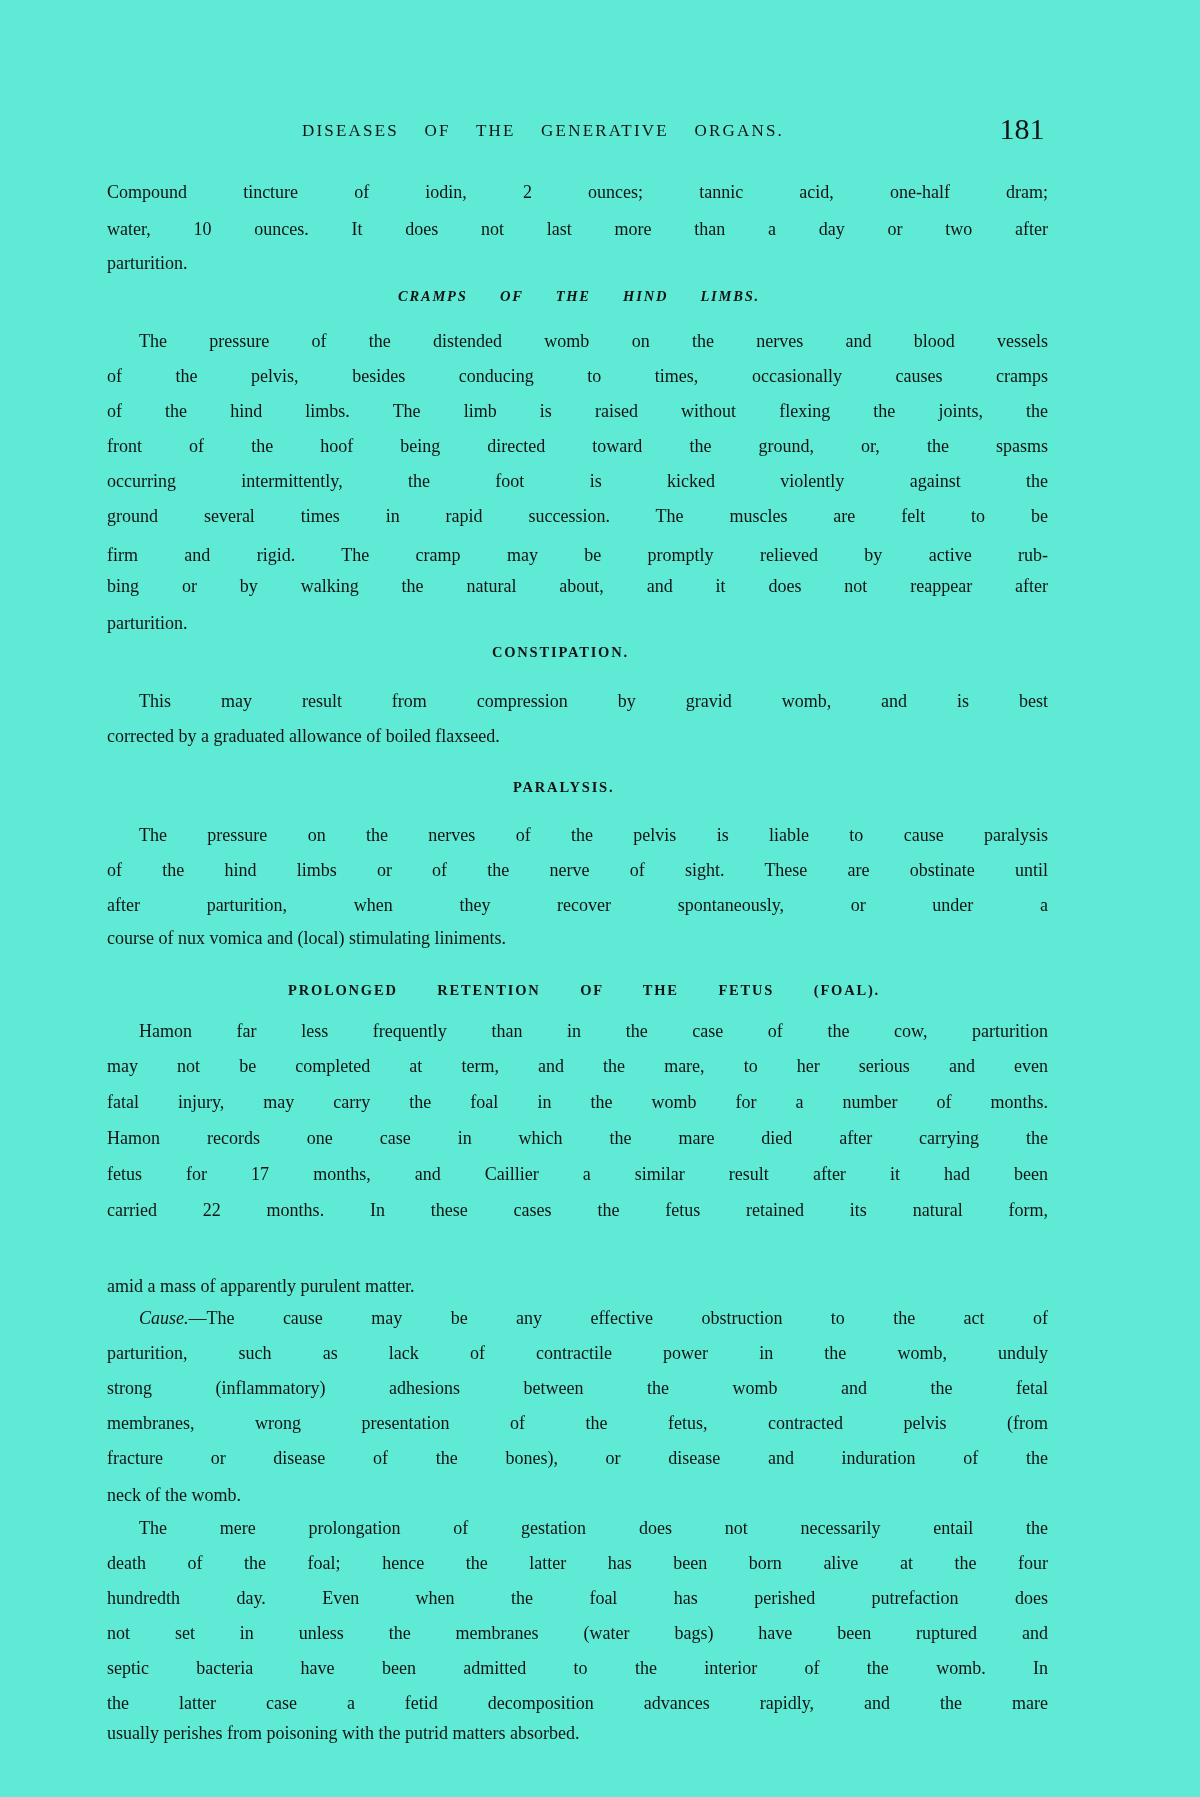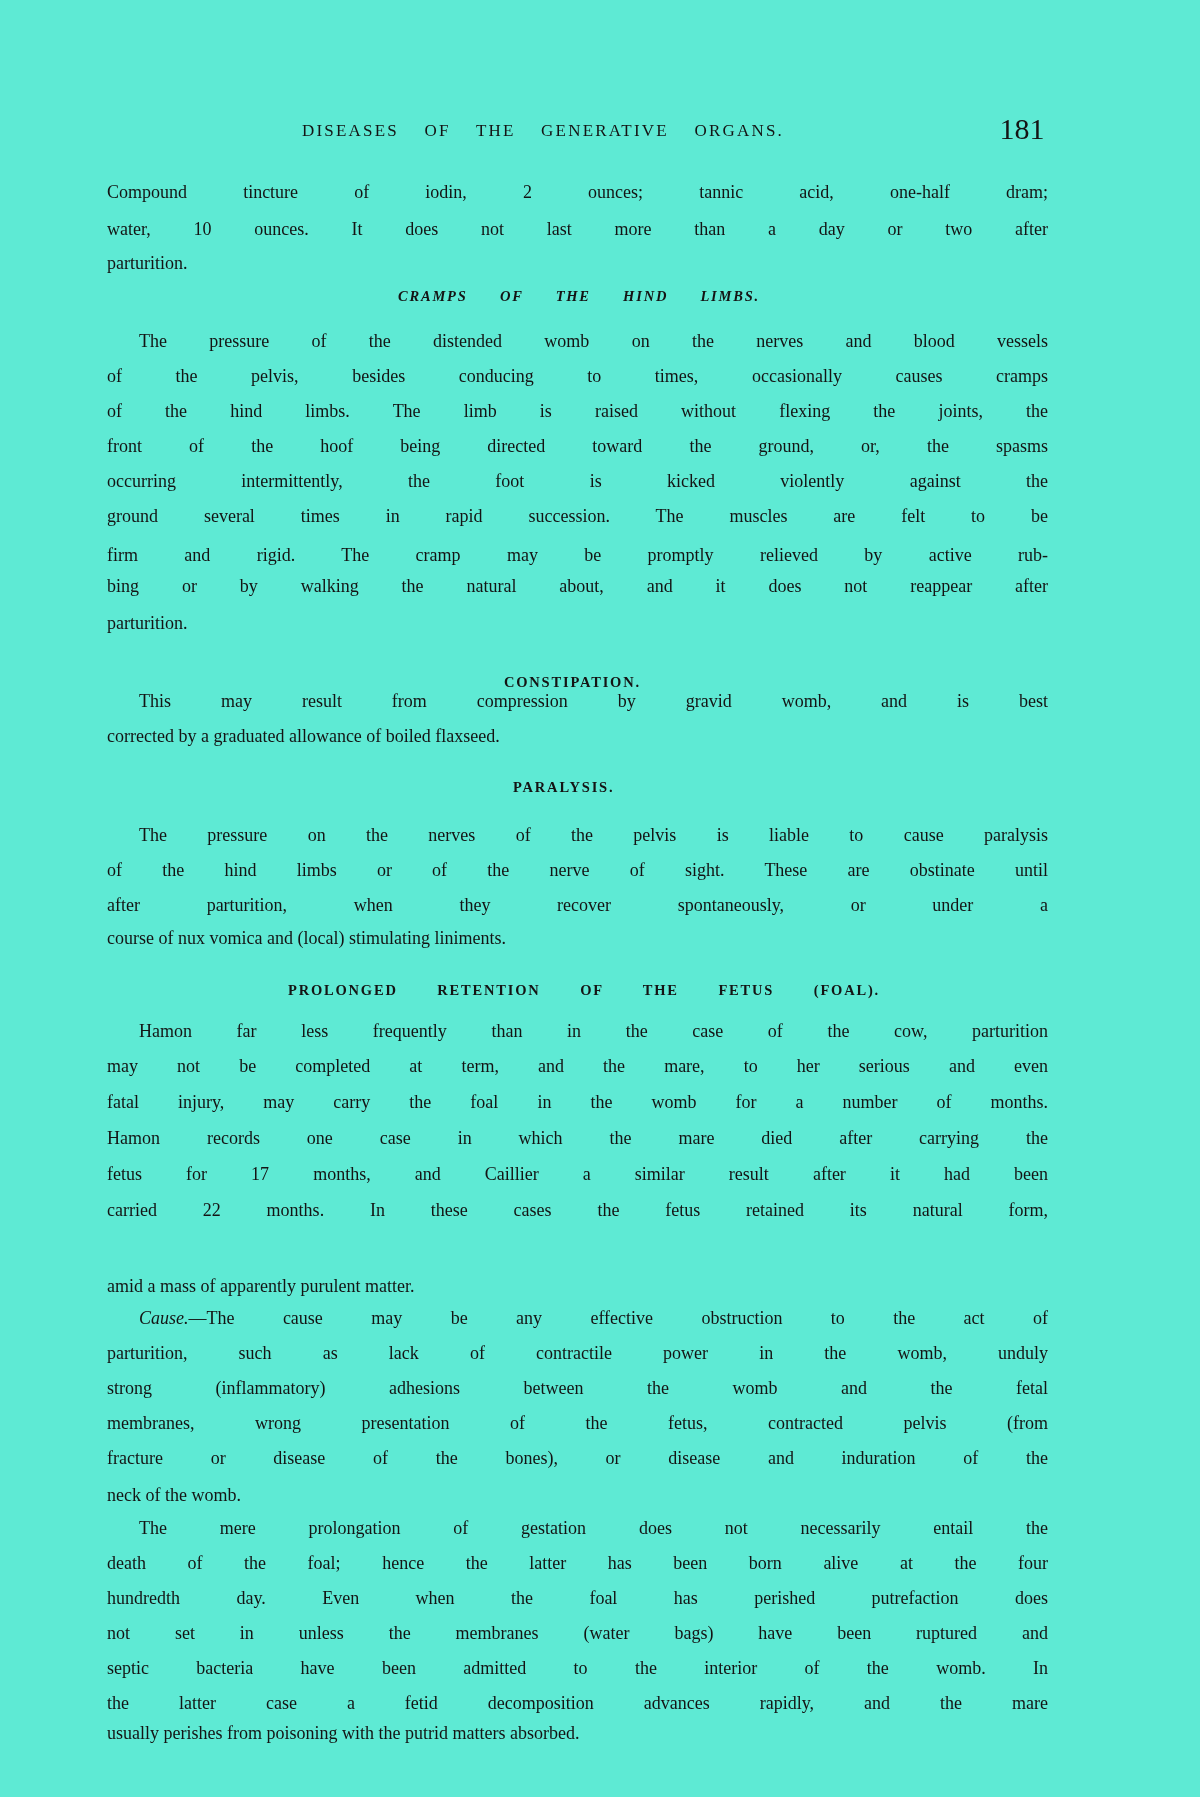--- a/index.html
+++ b/index.html
@@ -30,21 +30,21 @@
   <div class="line indent" style="top:326px">The pressure of the distended womb on the nerves and blood vessels</div>
   <div class="line" style="top:361px">of the pelvis, besides conducing to times, occasionally causes cramps</div>
   <div class="line" style="top:396px">of the hind limbs. The limb is raised without flexing the joints, the</div>
   <div class="line" style="top:431px">front of the hoof being directed toward the ground, or, the spasms</div>
   <div class="line" style="top:466px">occurring intermittently, the foot is kicked violently against the</div>
   <div class="line" style="top:501px">ground several times in rapid succession. The muscles are felt to be</div>
   <div class="line" style="top:540px">firm and rigid. The cramp may be promptly relieved by active rub-</div>
   <div class="line" style="top:571px">bing or by walking the natural about, and it does not reappear after</div>
   <div class="line last" style="top:608px">parturition.</div>
 
-  <div class="section-head" style="left:492px; top:673px; width:173px;margin-left:12px;">CONSTIPATION.</div>
+  <div class="section-head" style="left:492px; top:643px; width:173px;">CONSTIPATION.</div>
   <div class="line indent" style="top:686px">This may result from compression by gravid womb, and is best</div>
   <div class="line last" style="top:721px">corrected by a graduated allowance of boiled flaxseed.</div>
 
   <div class="section-head" style="left:513px; top:778px; width:132px;">PARALYSIS.</div>
   <div class="line indent" style="top:820px">The pressure on the nerves of the pelvis is liable to cause paralysis</div>
   <div class="line" style="top:855px">of the hind limbs or of the nerve of sight. These are obstinate until</div>
   <div class="line" style="top:890px">after parturition, when they recover spontaneously, or under a</div>
   <div class="line last" style="top:923px">course of nux vomica and (local) stimulating liniments.</div>
 
   <div class="section-head" style="left:288px; top:981px; width:592px;">PROLONGED RETENTION OF THE FETUS (FOAL).</div>

